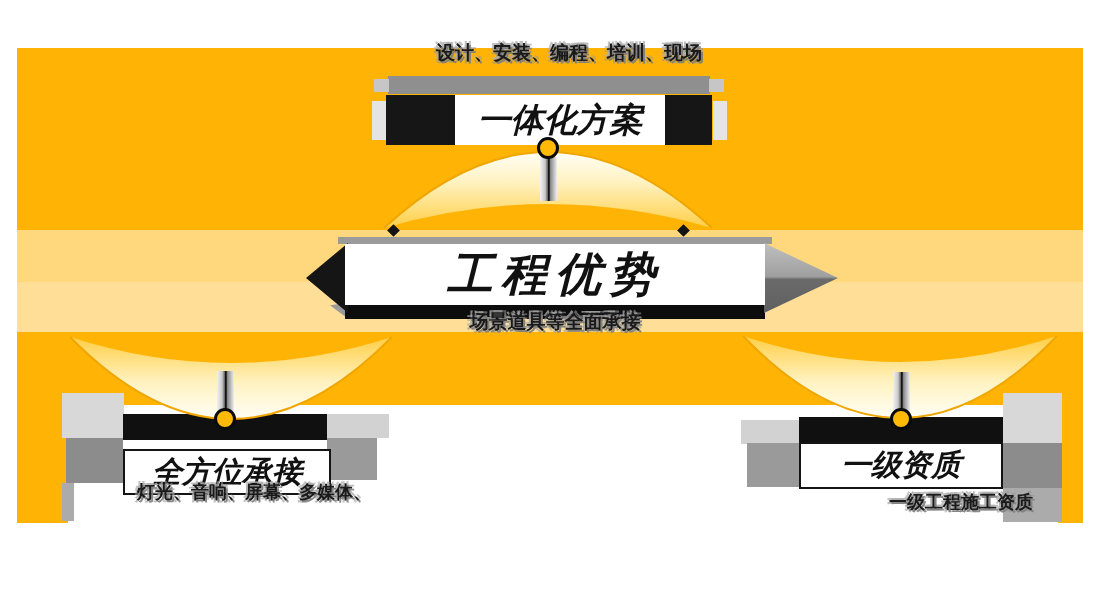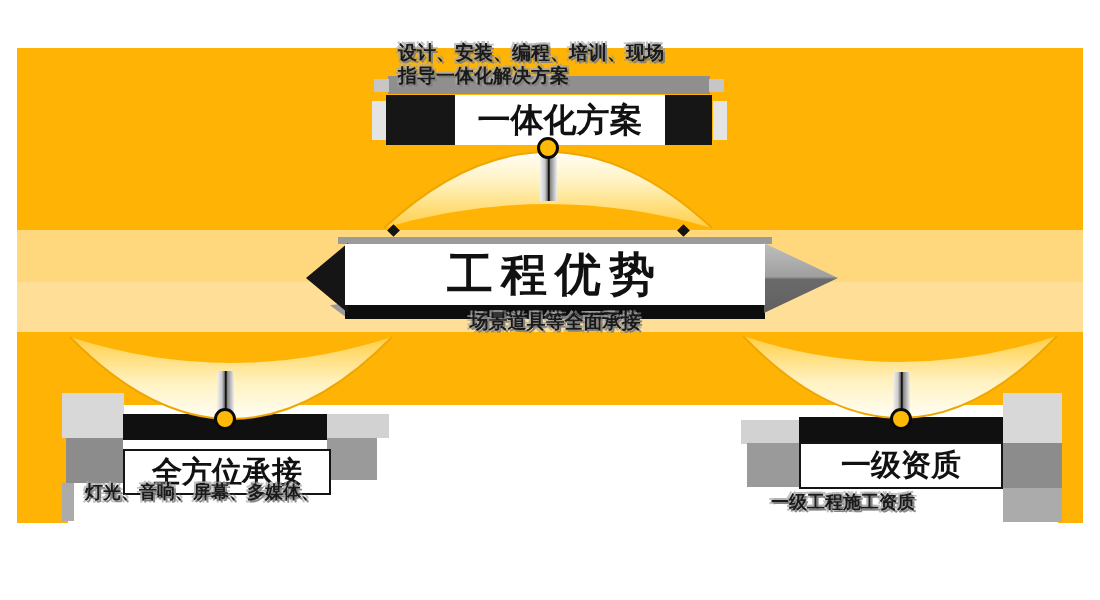--- a/index.html
+++ b/index.html
@@ -16,38 +16,38 @@
   #bg-bottom{left:17px;top:332px;width:1066px;height:73px;background:#FFB405;}
   #col-left {left:17px;top:405px;width:51px;height:118px;background:#FFB405;}
   #col-right{left:1058px;top:405px;width:25px;height:118px;background:#FFB405;}
 
   
   .emboss{
     color:#1A1A1A;font-weight:bold;
     text-shadow:2px 2px 0 rgba(125,125,125,.9),-2px -2px 0 rgba(175,175,175,.75),
                 2px -2px 0 rgba(150,150,150,.6),-2px 2px 0 rgba(150,150,150,.6);
   }
-  .desc{font-size:18px;line-height:23px;text-align:left;z-index:6;}
+  .desc{font-size:18px;line-height:23px;text-align:right;z-index:6;}
   .stem{
     width:17px;z-index:4;
     background:linear-gradient(90deg,#F2F2F2 0%,#C9C9C9 30%,#6E6E6E 44%,#141414 48%,
                #141414 54%,#8A8A8A 62%,#EFEFEF 100%);
   }
   .dot{
     width:22px;height:22px;border-radius:50%;box-sizing:border-box;
     background:#FFBA08;border:3px solid #0A0A0A;z-index:5;
   }
   .labelbox{
     background:#ffffff;display:flex;align-items:center;justify-content:center;
-    font-weight:bold;color:#111;z-index:3;
+    font-weight:bold;color:#111;z-index:3;font-style:italic;
   }
   .crescent{z-index:2;}
 
   
-  #tn-desc   {left:398px;top:41px;width:304px;font-size:19px;line-height:23px;text-align:left;z-index:5;}
+  #tn-desc   {left:398px;top:41px;width:304px;font-size:19px;line-height:23px;text-align:right;z-index:5;}
   #tn-strip  {left:388px;top:76px;width:322px;height:18px;background:#8F8F8F;z-index:3;}
   #tn-strip-l{left:374px;top:79px;width:15px;height:13px;background:#C6C6C6;z-index:3;}
   #tn-strip-r{left:709px;top:79px;width:15px;height:13px;background:#C6C6C6;z-index:3;}
   #tn-end-l  {left:372px;top:101px;width:14px;height:39px;background:#E4E4E4;}
   #tn-end-r  {left:713px;top:101px;width:14px;height:39px;background:#E4E4E4;}
   #tn-black-l{left:386px;top:95px;width:69px;height:50px;background:#161616;}
   #tn-black-r{left:665px;top:95px;width:47px;height:50px;background:#161616;}
   #tn-box    {left:455px;top:95px;width:210px;height:50px;font-size:33px;}
   #tn-crescent{left:380px;top:142px;width:336px;height:90px;}
   #tn-tip-l  {left:389px;top:226px;width:9px;height:9px;background:#141414;transform:rotate(45deg);z-index:3;}
@@ -104,21 +104,20 @@
   <div class="abs" id="band-b"></div>
   <div class="abs" id="bg-bottom"></div>
   <div class="abs" id="col-left"></div>
   <div class="abs" id="col-right"></div>
 
   <div class="abs" id="tn-strip"></div>
   <div class="abs" id="tn-strip-l"></div>
   <div class="abs" id="tn-strip-r"></div>
   <div class="abs emboss" id="tn-desc">
     <div>设计、安装、编程、培训、现场</div>
-    <div>指导一体化解决方案</div>
   </div>
   <div class="abs" id="tn-end-l"></div>
   <div class="abs" id="tn-end-r"></div>
   <div class="abs" id="tn-black-l"></div>
   <div class="abs" id="tn-black-r"></div>
   <div class="abs labelbox" id="tn-box">
     <span>一体化方案</span>
   </div>
   <svg class="abs crescent" id="tn-crescent" viewBox="0 0 336 90">
     <defs>

